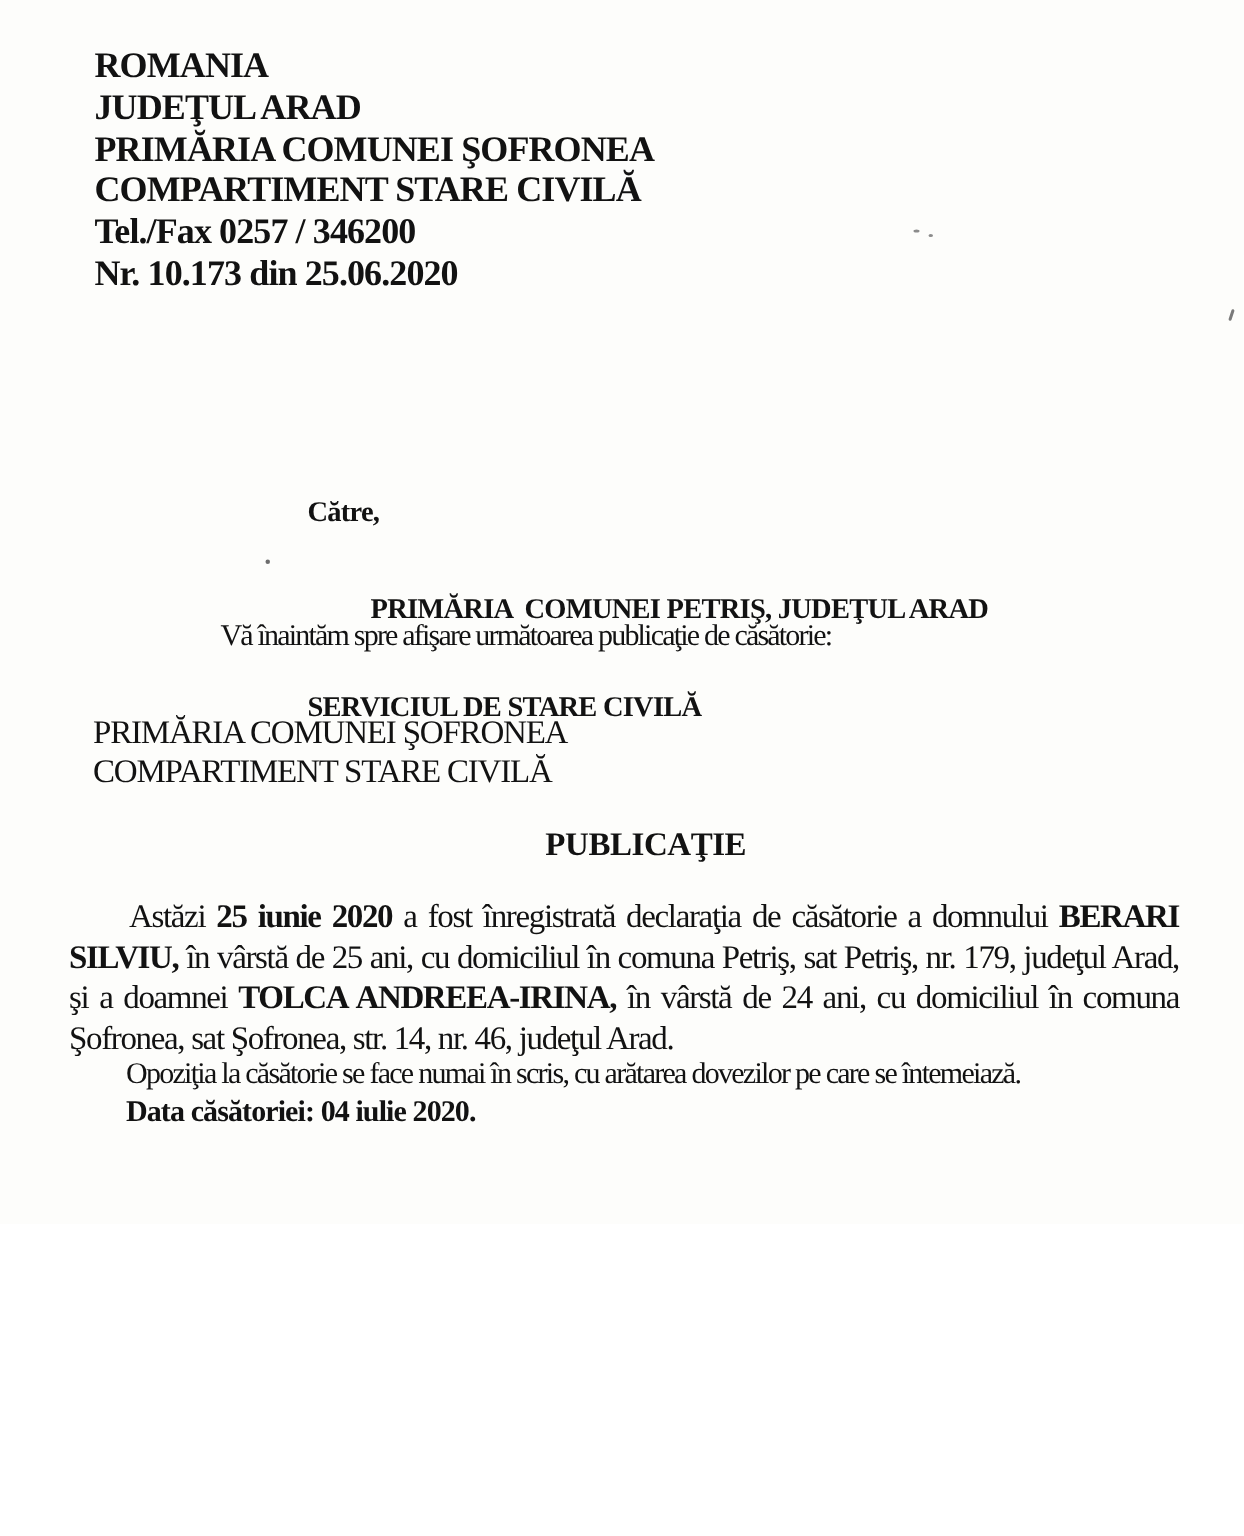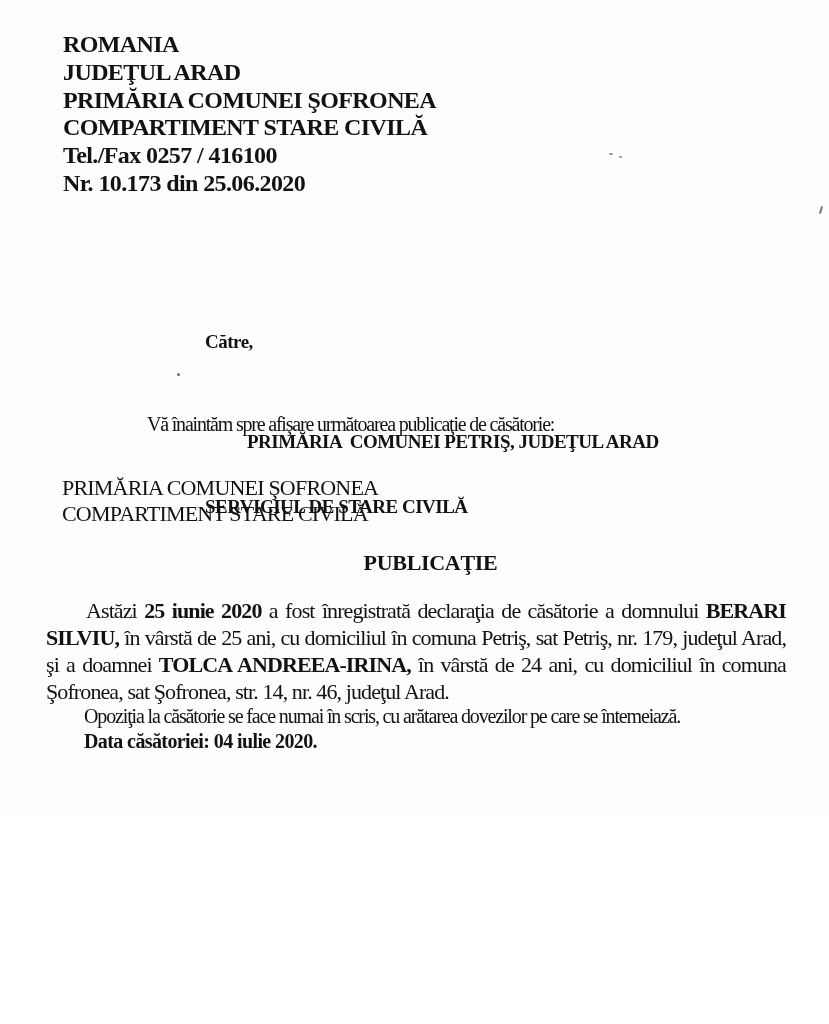--- a/index.html
+++ b/index.html
@@ -11,21 +11,21 @@
   }
   .abs { position:absolute; }
 
   
   .header { left:63px; top:31px; font-weight:bold; font-size:24px; line-height:27.8px; letter-spacing:-0.6px; }
   .email-line { white-space:nowrap; }
   .email-value { display:inline-block; border-bottom:2.5px solid #121212; padding-right:26px; line-height:24px; }
 
   
   .addressee { left:205px; top:287px; font-weight:bold; font-size:19px; line-height:21.8px; letter-spacing:-0.5px; white-space:pre; }
-  .addressee .line2 { margin-left:42px;margin-top:35px; }
+  .addressee .line2 { margin-left:42px; }
   .addressee .line3 { }
 
   .intro { left:147px; top:413px; font-size:20px; letter-spacing:-1.2px; }
 
   .issuer { left:62px; top:475px; font-size:22px; line-height:25.5px; letter-spacing:-0.8px; }
 
   .doc-title { left:16px; top:550px; width:829px; text-align:center; font-weight:bold; font-size:22px; letter-spacing:-0.3px; }
 
   .body-block { left:46px; top:597px; width:740px; }
   .p1 { margin:0; font-size:22px; line-height:27px; letter-spacing:-0.9px; text-align:justify; text-indent:40px; }
@@ -64,21 +64,21 @@
 </head>
 <body>
 
 <div class="page">
 
   <div class="abs header">
     <div>ROMANIA</div>
     <div>JUDEŢUL ARAD</div>
     <div>PRIMĂRIA COMUNEI ŞOFRONEA</div>
     <div>COMPARTIMENT STARE CIVILĂ</div>
-    <div>Tel./Fax 0257 / 416100</div>
+    <div>Tel./Fax 0257 / 346200</div>
     <div>Nr. 10.173 din 25.06.2020</div>
   </div>
 
   <div class="abs addressee">
     <div>Către,</div>
     <div class="line2">PRIMĂRIA  COMUNEI PETRIŞ, JUDEŢUL ARAD</div>
     <div class="line3">SERVICIUL DE STARE CIVILĂ</div>
   </div>
 
   <div class="abs intro">Vă înaintăm spre afişare următoarea publicaţie de căsătorie:</div>

